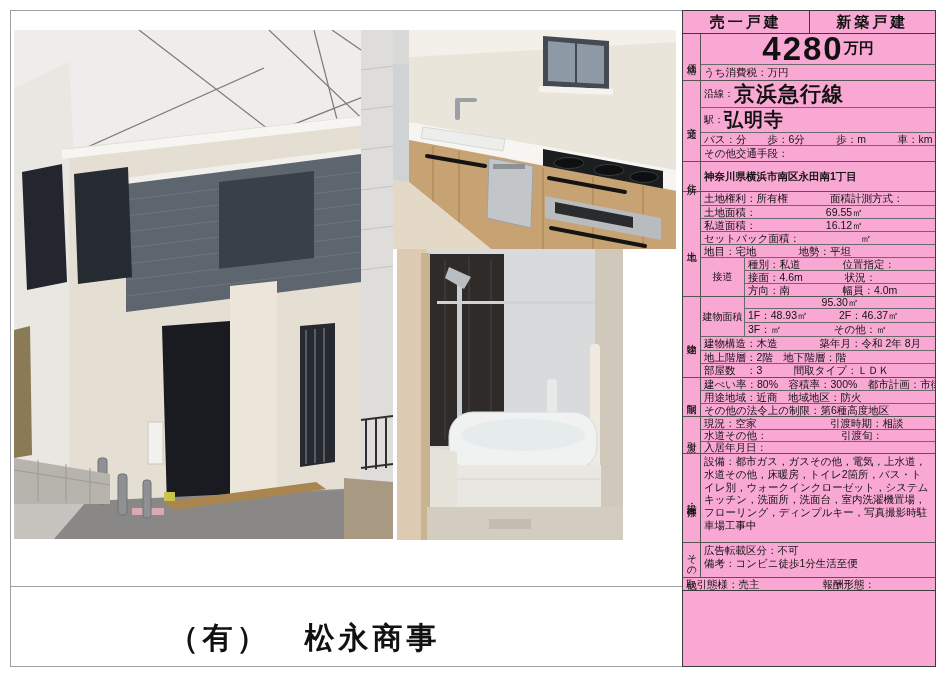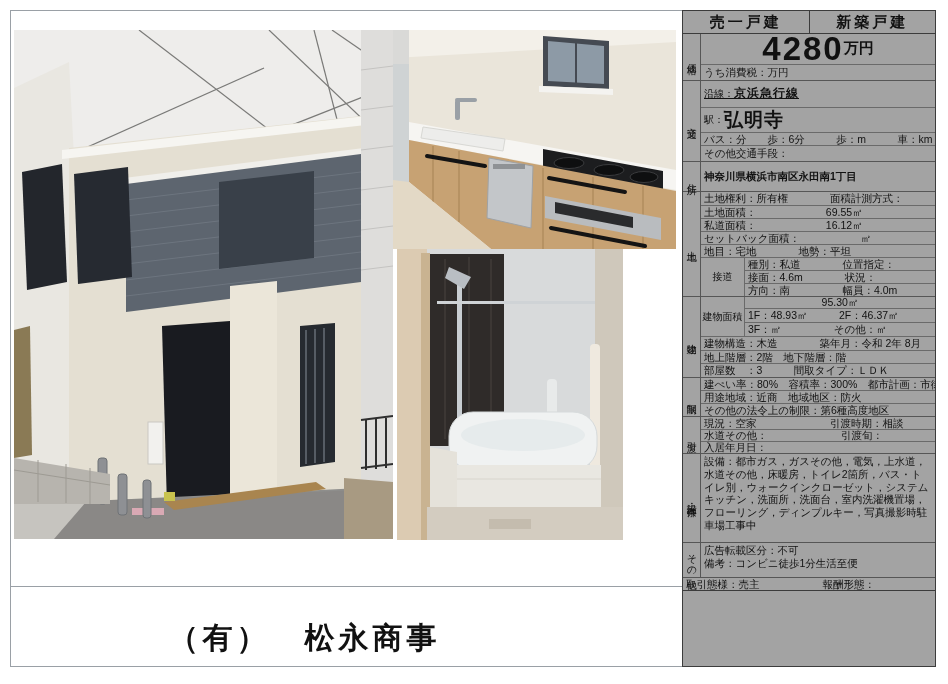--- a/index.html
+++ b/index.html
@@ -18,21 +18,21 @@
   .photo-kitchen  { left:393px; top:30px;  width:283px; height:219px; }
   .photo-bath     { left:397px; top:249px; width:226px; height:291px; }
 
   
   .company-box { position:absolute; left:10px; top:573px; width:673px; height:104px;
                  border-top:1px solid #9aa0a6; display:flex; align-items:center; justify-content:center;margin-top:13px; }
   .company-name { font-size:30px; font-weight:700; letter-spacing:4px; transform:translateX(-42px); }
 
   
   .spec { position:absolute; left:682px; top:10px; width:254px; height:657px;
-          border:1px solid #3c3c3c; background:#a3a3a3; display:flex; flex-direction:column;
+          border:1px solid #3c3c3c; background:#f9a8d4; display:flex; flex-direction:column;
           font-size:10.5px; line-height:1.15; }
   .spec .hdr { display:flex; height:23px; flex:0 0 23px; border-bottom:1px solid #3c3c3c; }
   .spec .hdr .cell { flex:1; display:flex; align-items:center; justify-content:center;
                      font-weight:700; font-size:15px; letter-spacing:3px; }
   .spec .hdr .cell:first-child { border-right:1px solid #3c3c3c; }
 
   .group { display:flex; border-bottom:1px solid #565656; flex-shrink:0; }
   .group:last-of-type { border-bottom:none; }
   .vlabel { flex:0 0 18px; border-right:1px solid #565656; display:flex; align-items:center;
             justify-content:center; writing-mode:vertical-rl; text-orientation:upright;
@@ -44,30 +44,30 @@
   .r.wrap { white-space:normal; align-items:flex-start; padding:1px 3px; line-height:1.22; }
 
   .sub { display:flex; flex-shrink:0; }
   .sub-label { flex:0 0 44px; border-right:1px solid #6a6a6a; display:flex;
                align-items:center; justify-content:center; font-size:10px; }
   .sub-body { flex:1; display:flex; flex-direction:column; min-width:0; }
 
   .kv .k { white-space:pre; }
   .kv .v { flex:1; text-align:center; white-space:pre; }
 
-  .h31{height:31px;} .h27{height:27px;text-decoration:underline;} .h25{height:25px;} .h20{height:20px;}
+  .h31{height:31px;} .h27{height:27px;} .h25{height:25px;} .h20{height:20px;}
   .h15{height:15px;} .h14{height:14px;} .h13{height:13px;} .h12{height:12px;} .h11{height:11px;}
   .h29{height:29px;} .h88{height:88px;}
 
   .price-row { justify-content:center; align-items:center; padding-bottom:1px; }
   .price-amount { font-size:33px; font-weight:700; line-height:0.9; letter-spacing:2px; }
   .price-unit { font-size:15px; font-weight:700; padding-bottom:1px; }
 
   .big-k { font-size:10px; white-space:pre; }
-  .big-v { font-size:12px; font-weight:700; letter-spacing:1px; white-space:pre; }
+  .big-v { font-size:21px; font-weight:700; letter-spacing:1px; white-space:pre; }
   .big-v.station { font-size:19px; }
 
   .deal-row { border-bottom:1px solid #3c3c3c; }
   .empty-box { flex:1 1 auto; }
   .center { text-align:center; justify-content:center; }
 </style>
 </head>
 <body>
 
 <div class="page">

